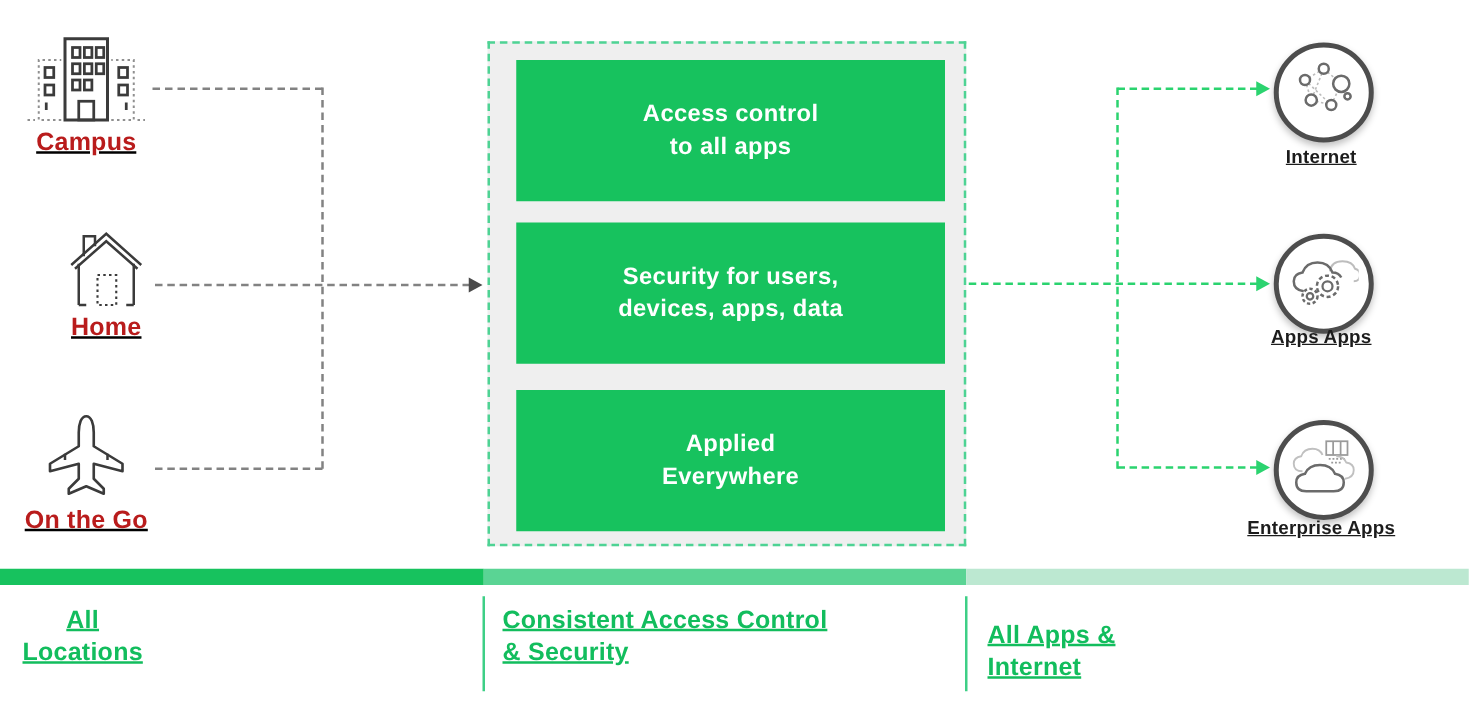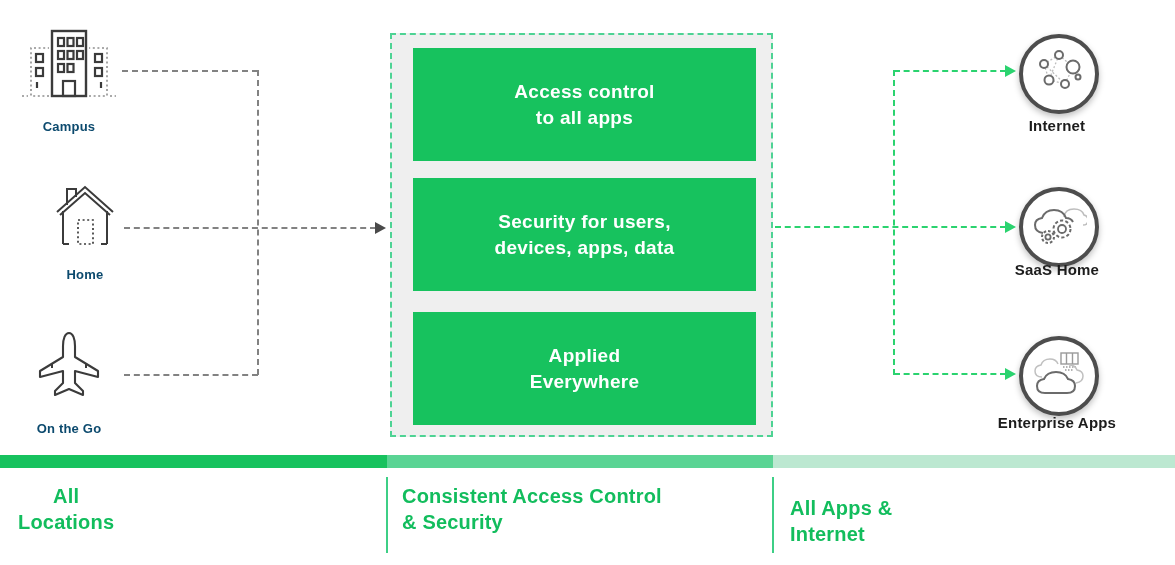--- a/index.html
+++ b/index.html
@@ -1,24 +1,24 @@
 <!DOCTYPE html>
 <html><head>
 <meta charset="utf-8">
 <style>
   html,body{margin:0;padding:0;background:#ffffff;}
   body{width:1175px;height:565px;position:relative;overflow:hidden;
        font-family:"Liberation Sans", sans-serif;}
-  .abs{position:absolute;}
+  .abs{position:absolute;text-decoration:underline;}
   .ml{white-space:pre-line;}
 
   
   .source{width:110px;text-align:center;}
   .source .icon{display:flex;justify-content:center;}
-  .src-label{margin-top:19px;font-size:13px;font-weight:700;color:#0c4a6e;letter-spacing:.2px;}
+  .src-label{margin-top:3px;font-size:20px;font-weight:700;color:#b91c1c;letter-spacing:.2px;}
 
   
   .dash-h{border-top:2px dashed #828282;height:0;}
   .dash-v{border-left:2px dashed #828282;width:0;}
   .arrow-dark{width:0;height:0;border-top:6px solid transparent;border-bottom:6px solid transparent;border-left:11px solid #4a4a4a;}
 
   
   .panel{left:390px;top:33px;width:383px;height:404px;background:#efefef;
          border:2px dashed #4ed394;box-sizing:border-box;}
   .pill{position:absolute;left:21px;width:343px;height:113px;background:#17c25e;
@@ -157,21 +157,21 @@
       <path d="M12,34 q-8,-1 -8,-8 q0,-6 7,-7 q3,-8 12,-8 q9,0 12,8 q5,0 7,4" fill="none" stroke="#6b6b6b" stroke-width="2"></path>
       <g fill="#ffffff" stroke="#6b6b6b">
         <circle cx="31" cy="30" r="8.5" stroke-width="2" stroke-dasharray="3.2 2.2"></circle>
         <circle cx="31" cy="30" r="4" stroke-width="1.8"></circle>
         <circle cx="17" cy="38" r="6" stroke-width="2" stroke-dasharray="2.6 2"></circle>
         <circle cx="17" cy="38" r="2.6" stroke-width="1.8"></circle>
       </g>
     </svg>
   </span>
 </div>
-<div class="abs dest-label" style="left:972px;top:261px;">SaaS Home</div>
+<div class="abs dest-label" style="left:972px;top:261px;">Apps Apps</div>
 
 <div class="abs badge" style="left:1019px;top:336px;">
   <span>
     <svg width="58" height="52" viewBox="0 0 58 52">
       <g stroke="#9a9a9a" stroke-width="1.4" fill="none">
         <rect x="31" y="5" width="17" height="11"></rect>
         <path d="M36.5,5 v11 M42.5,5 v11"></path>
         <path d="M33,19 h13 M35,22 h9" stroke-dasharray="1.5 1.5"></path>
       </g>
       <path d="M12,29 q-7,0 -7,-6 q0,-5 6,-6 q2,-6 9,-6 q6,0 8,5" fill="none" stroke="#c0c0c0" stroke-width="1.5"></path>

